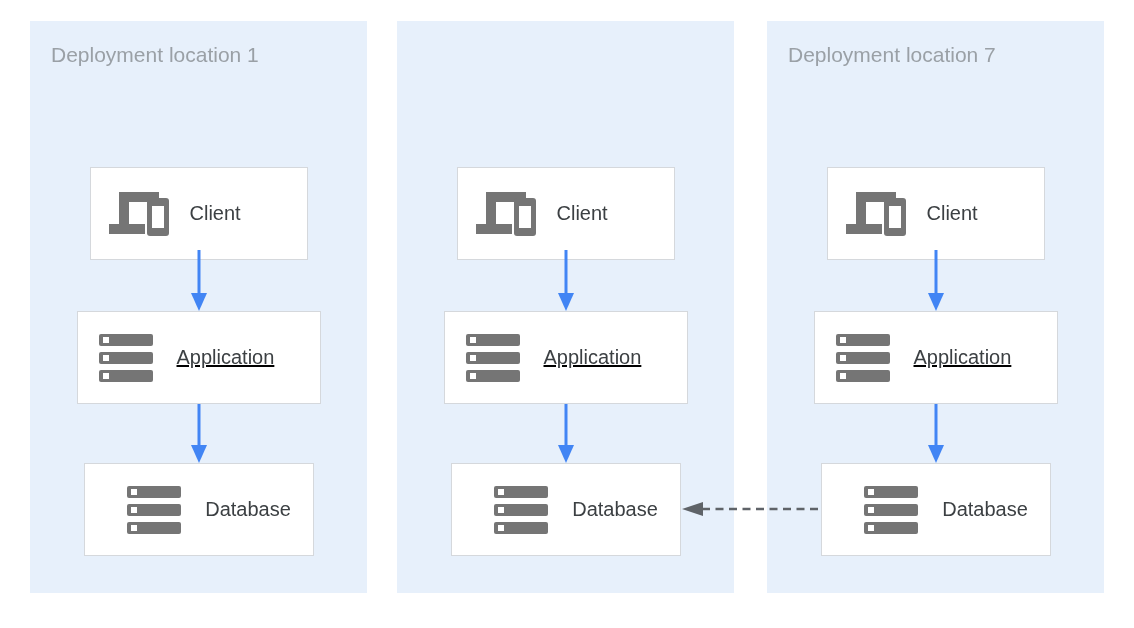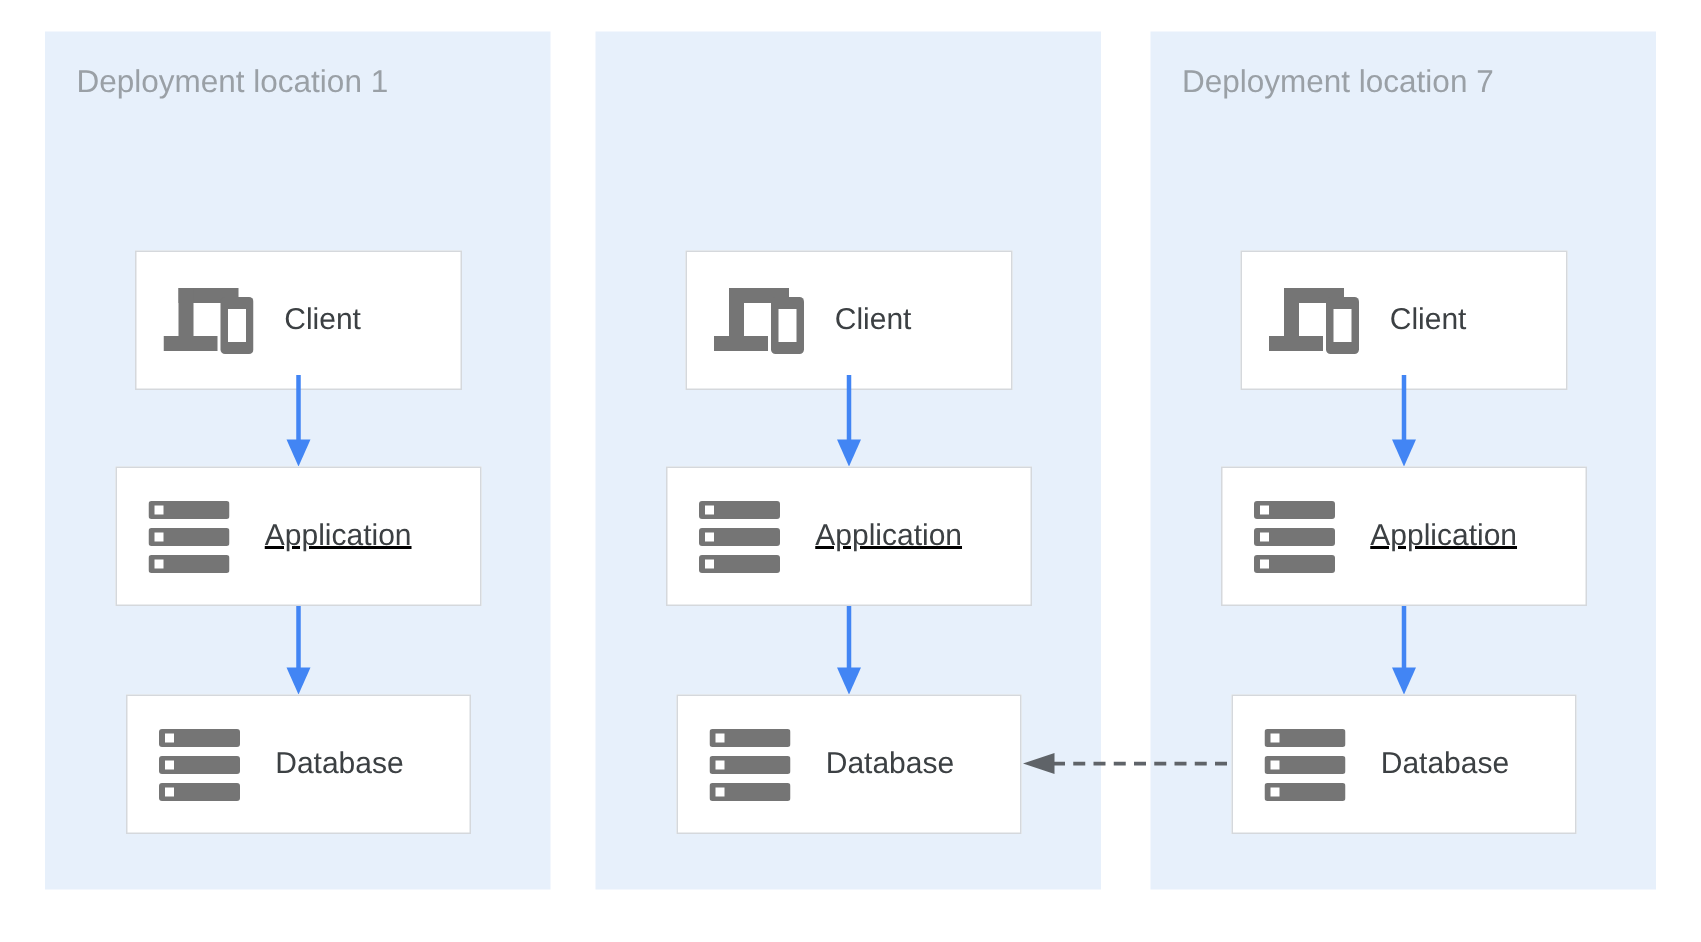--- a/index.html
+++ b/index.html
@@ -24,21 +24,21 @@
     font-size:21px;font-weight:400;color:var(--title_text);white-space:nowrap;
   }
   .node{
     position:absolute;left:50%;transform:translateX(-50%);
     height:93px;background:var(--box_bg);
     border:1px solid var(--box_border);box-sizing:border-box;
     display:flex;align-items:center;
   }
   .node-client{top:134px;width:218px;margin-top:12px;}
   .node-app{top:290px;width:244px;text-decoration:underline;}
-  .node-db{top:442px;width:230px;}
+  .node-db{top:442px;width:230px;justify-content:center;}
   .icon{width:62px;margin-left:17px;display:flex;justify-content:center;align-items:center;}
   .icon svg{display:block;}
   .node-label{margin-left:20px;font-size:20px;color:var(--label_text);white-space:nowrap;}
   .vflow{position:absolute;left:50%;transform:translateX(-50%);color:var(--arrow_blue);}
   .vflow-1{top:229px}
   .vflow-2{top:383px}
   .replication{position:absolute;left:682px;top:500px;color:var(--link_gray);}
 </style>
 </head>
 <body>

